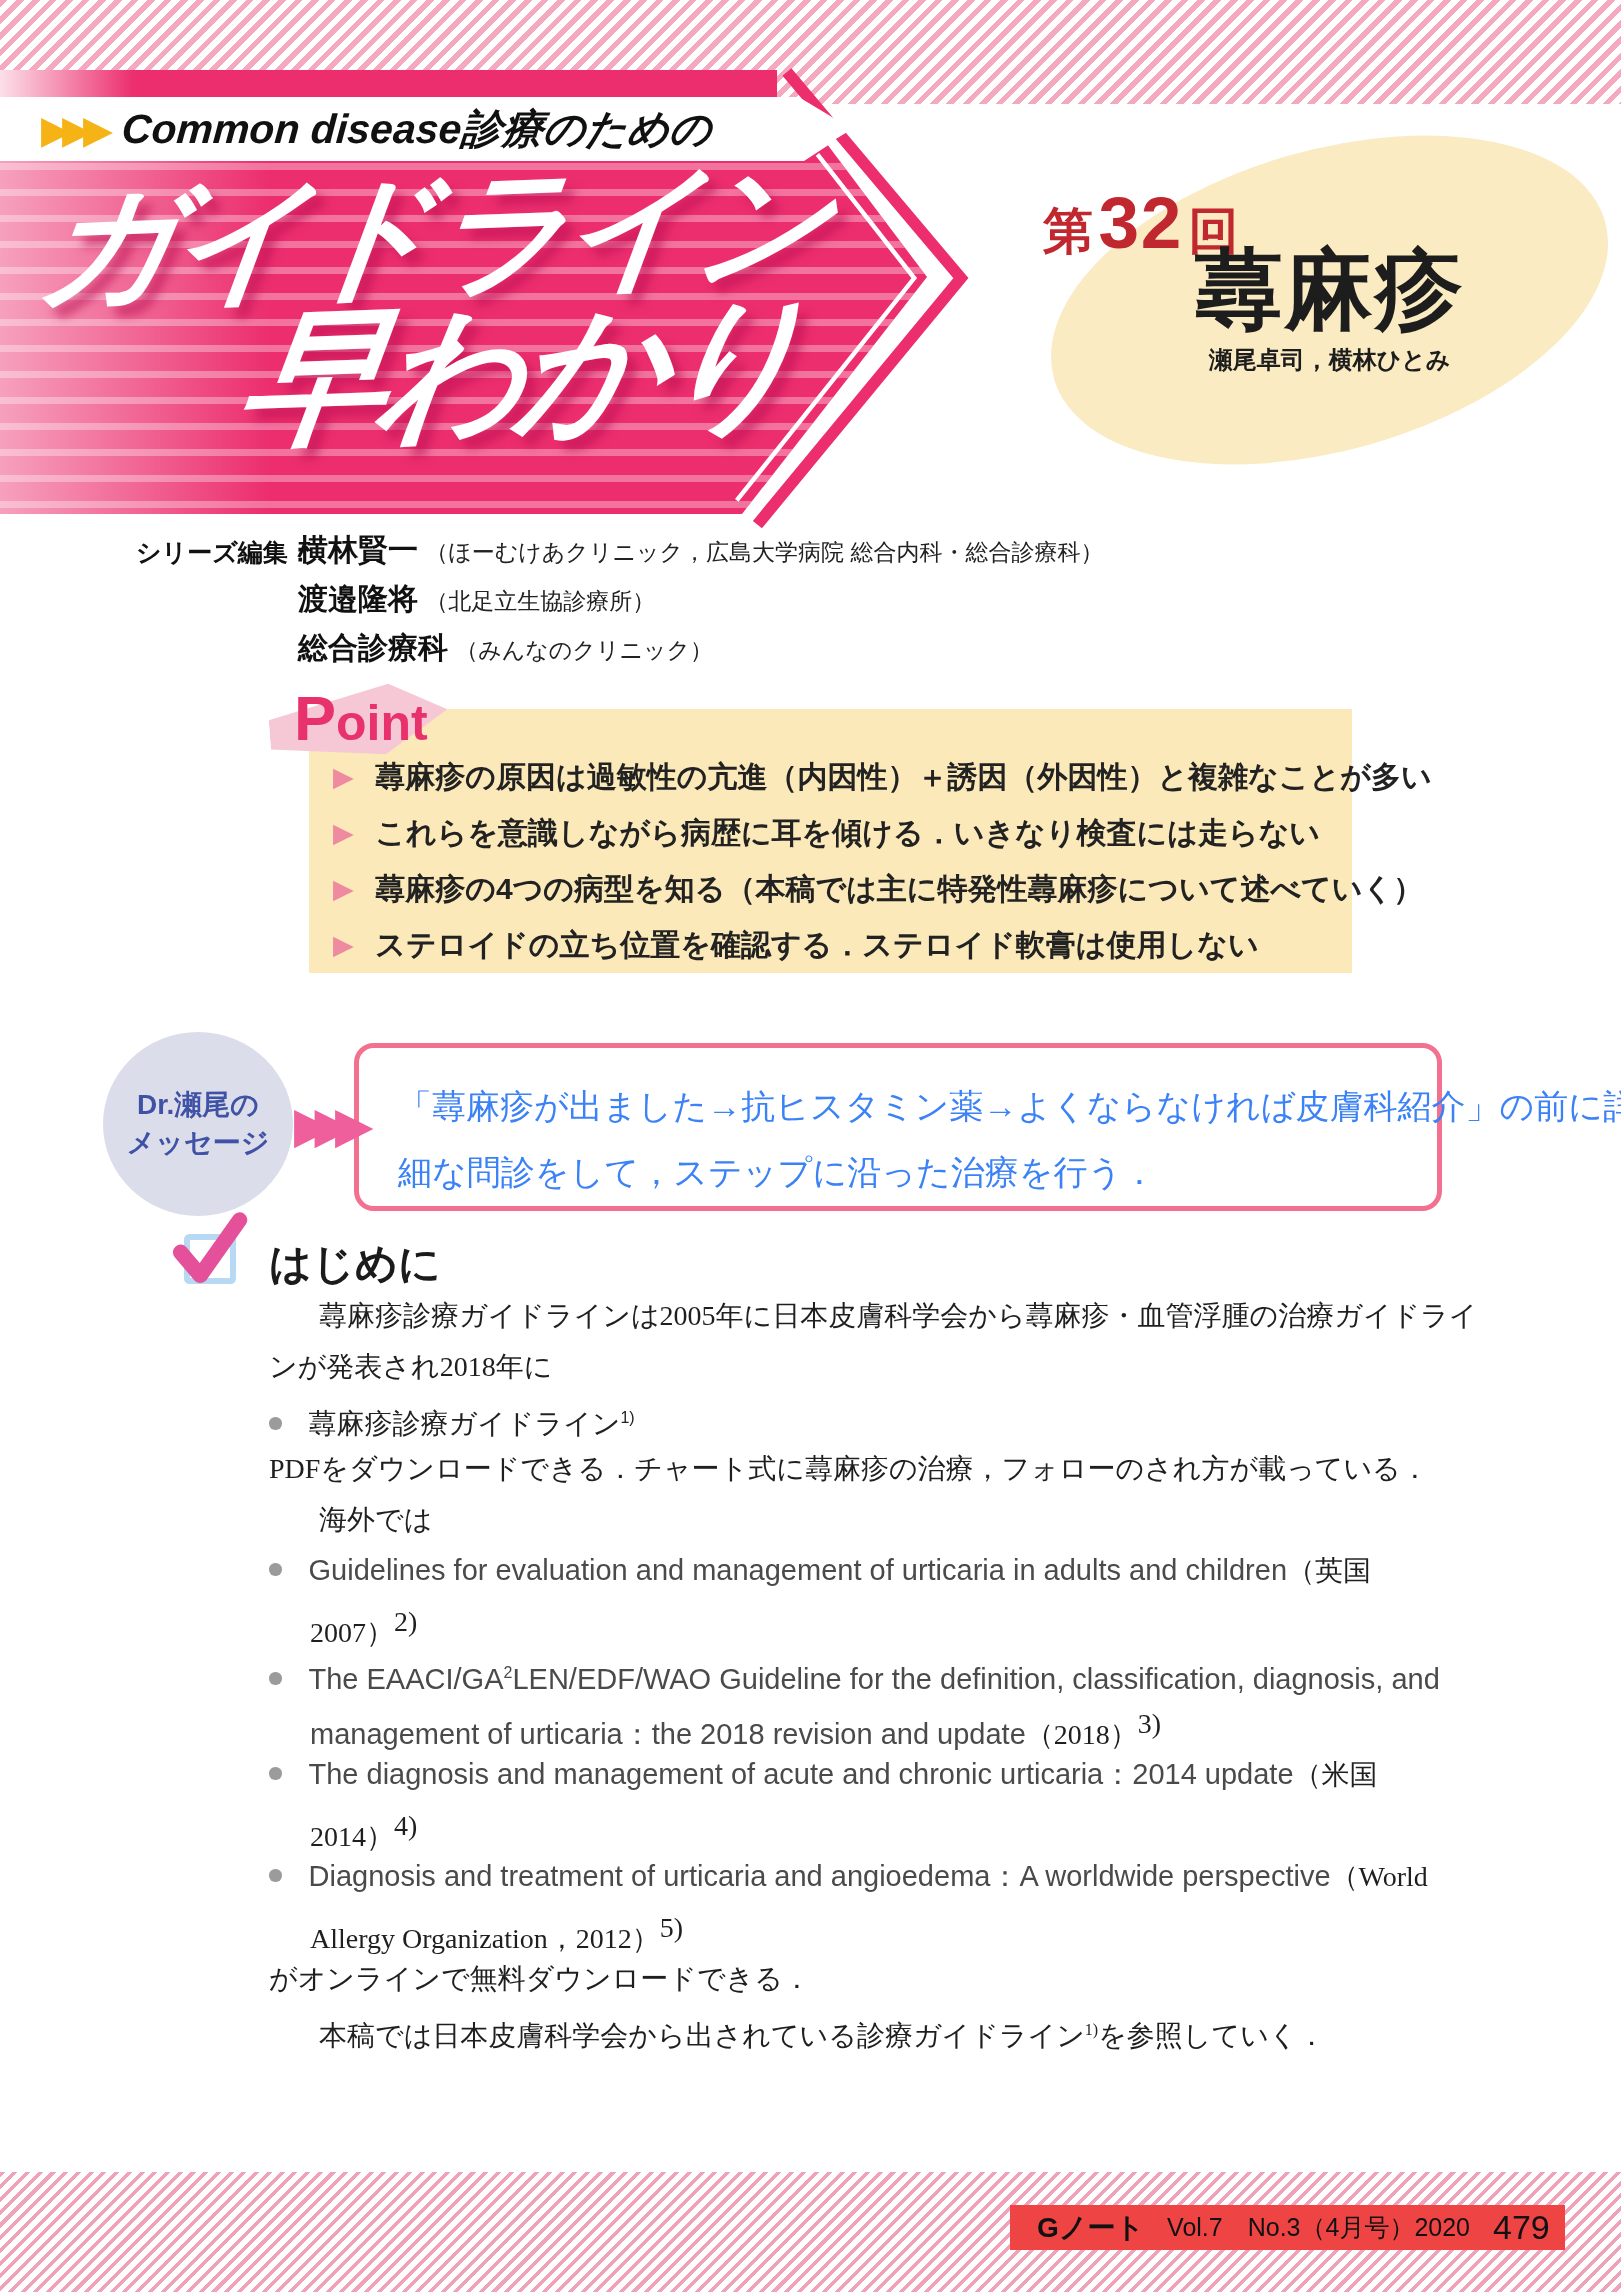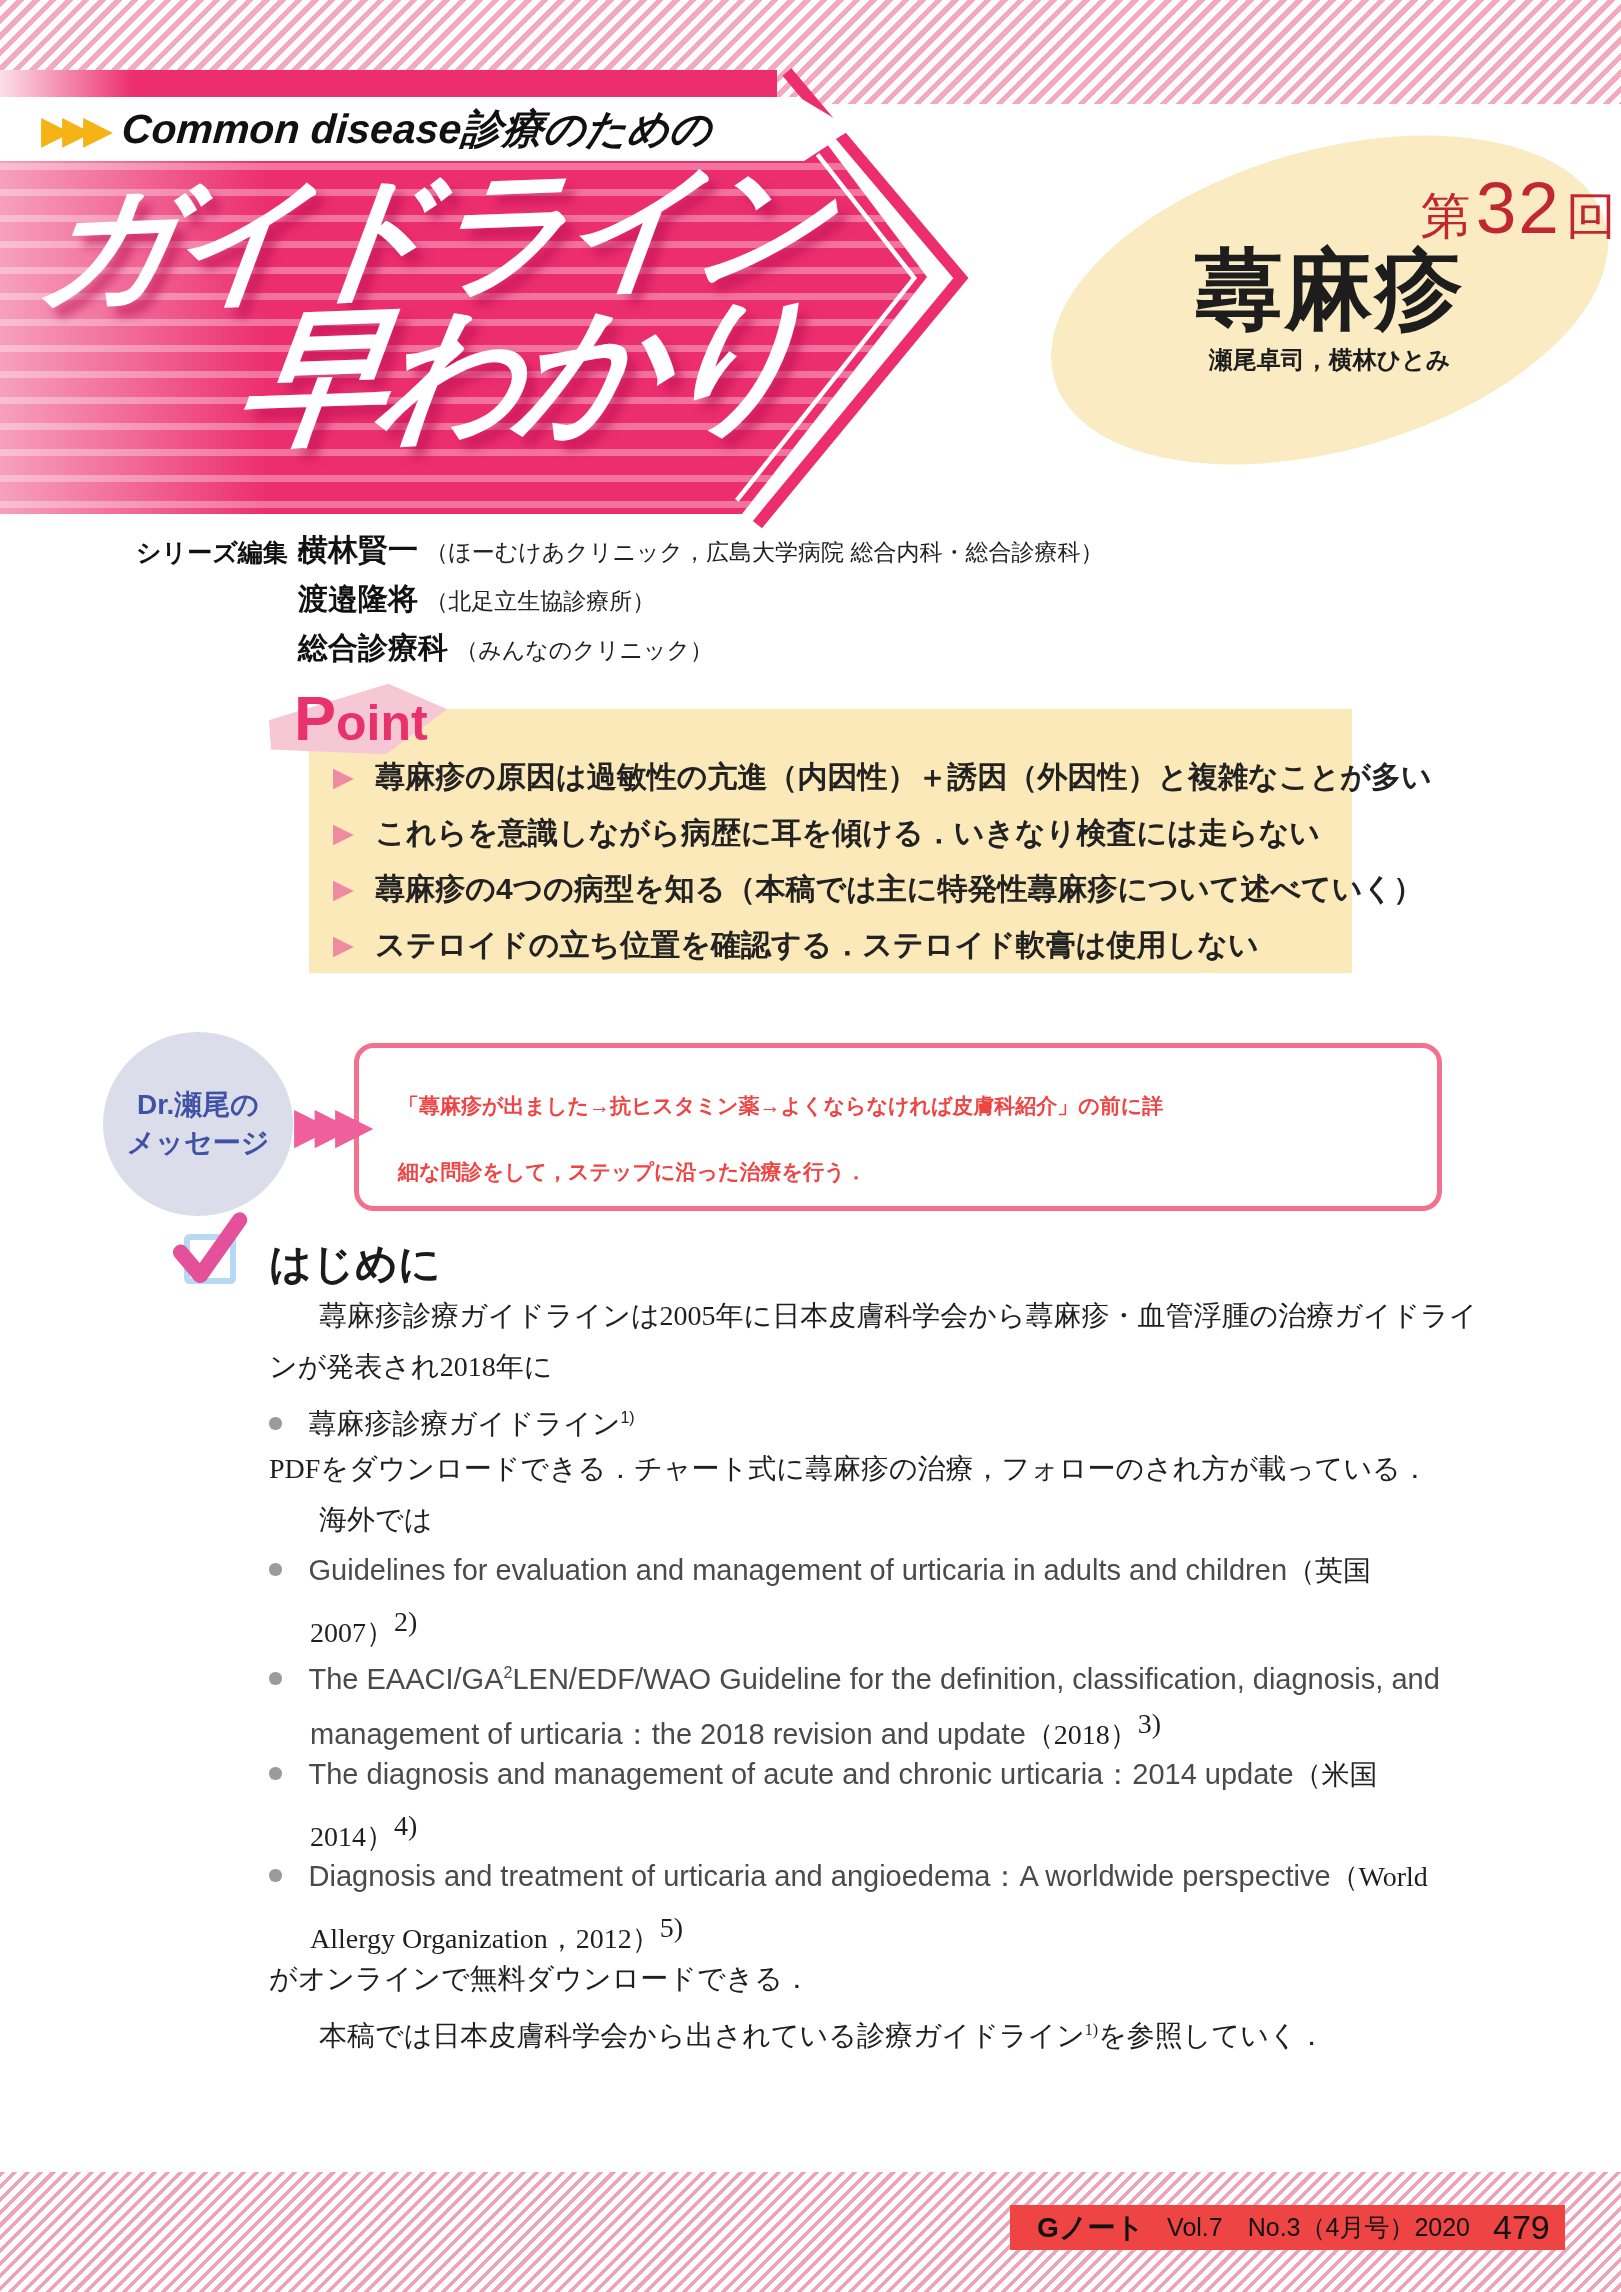--- a/index.html
+++ b/index.html
@@ -56,21 +56,21 @@
   .banner-tip{
     left:802px;top:99px;width:56px;height:61px;background:#fff;z-index:4;
     clip-path:polygon(0 0,50px 30px,0 61px);
   }
 
   
   .blob{
     left:1043px;top:150px;width:573px;height:300px;background:#faebc2;
     border-radius:50%;transform:rotate(-16deg);z-index:0;
   }
-  .ep-line{left:1043px;top:170px;width:573px;text-align:right;line-height:75px;color:#c0272e;font-weight:normal;z-index:2;}
+  .ep-line{left:1043px;top:185px;width:573px;text-align:left;line-height:75px;color:#c0272e;font-weight:bold;z-index:2;}
   .ep-prefix,.ep-suffix{font-size:50px;}
   .ep-number{font-size:73px;letter-spacing:1.8px;margin:0 5.4px;}
   .ep-title{left:1043px;top:231px;width:573px;text-align:center;font-size:88px;font-weight:bold;color:#1d1d1d;letter-spacing:1.8px;z-index:2;}
   .ep-authors{left:1043px;top:344px;width:573px;text-align:center;font-size:24px;font-weight:bold;color:#1d1d1d;z-index:2;}
 
   
   .editors-label{left:136px;top:536px;font-size:25px;font-weight:bold;color:#111;}
   .editors{left:298px;top:528px;}
   .ed-row{line-height:43px;white-space:nowrap;}
   .ed-name{font-size:30px;font-weight:bold;color:#111;}
@@ -95,21 +95,21 @@
     left:103px;top:1032px;width:190px;height:184px;border-radius:50%;background:#dbdeea;
     display:flex;flex-direction:column;align-items:center;justify-content:center;z-index:1;
   }
   .dr-line{font-size:28px;font-weight:bold;color:#4052a5;line-height:38px;}
   .dr-arrows{left:294px;top:1100px;font-size:50px;color:#ee5f9b;letter-spacing:-18px;line-height:1;z-index:2;}
   .msg-box{
     left:354px;top:1043px;width:1088px;height:168px;background:#fff;
     border:5.4px solid #f4708f;border-radius:19.7px;box-sizing:border-box;
   }
   .msg-text{position:absolute;left:39px;top:25px;right:32px;}
-  .msg-line{font-size:21px;font-weight:bold;color:#ef4444;line-height:66px;white-space:nowrap;}
+  .msg-line{font-size:34px;font-weight:normal;color:#3b82f6;line-height:66px;white-space:nowrap;}
 
   
   .chk-box{left:184px;top:1234px;width:52px;height:50px;background:#fff;border:6.3px solid #b7d9f3;border-radius:5.4px;box-sizing:border-box;}
   .chk-svg{left:168px;top:1211px;width:86px;height:86px;z-index:2;}
   .intro-heading{left:269px;top:1236px;font-size:42px;font-weight:bold;color:#1b1b1b;}
 
   .body-text{
     left:269px;top:1290px;width:1258px;
     font-family:"Liberation Serif","DejaVu Serif",serif;font-size:28px;color:#1f1f1f;
   }

